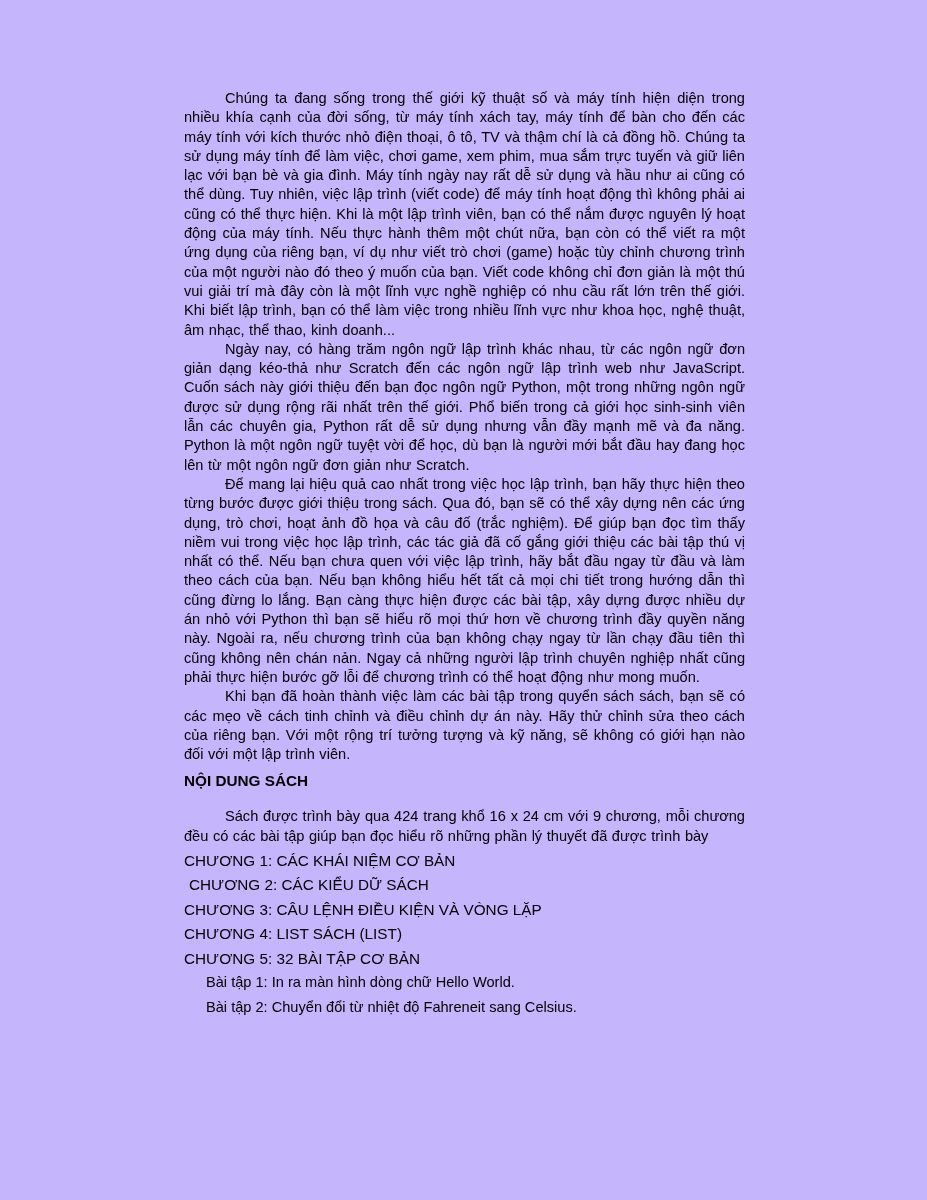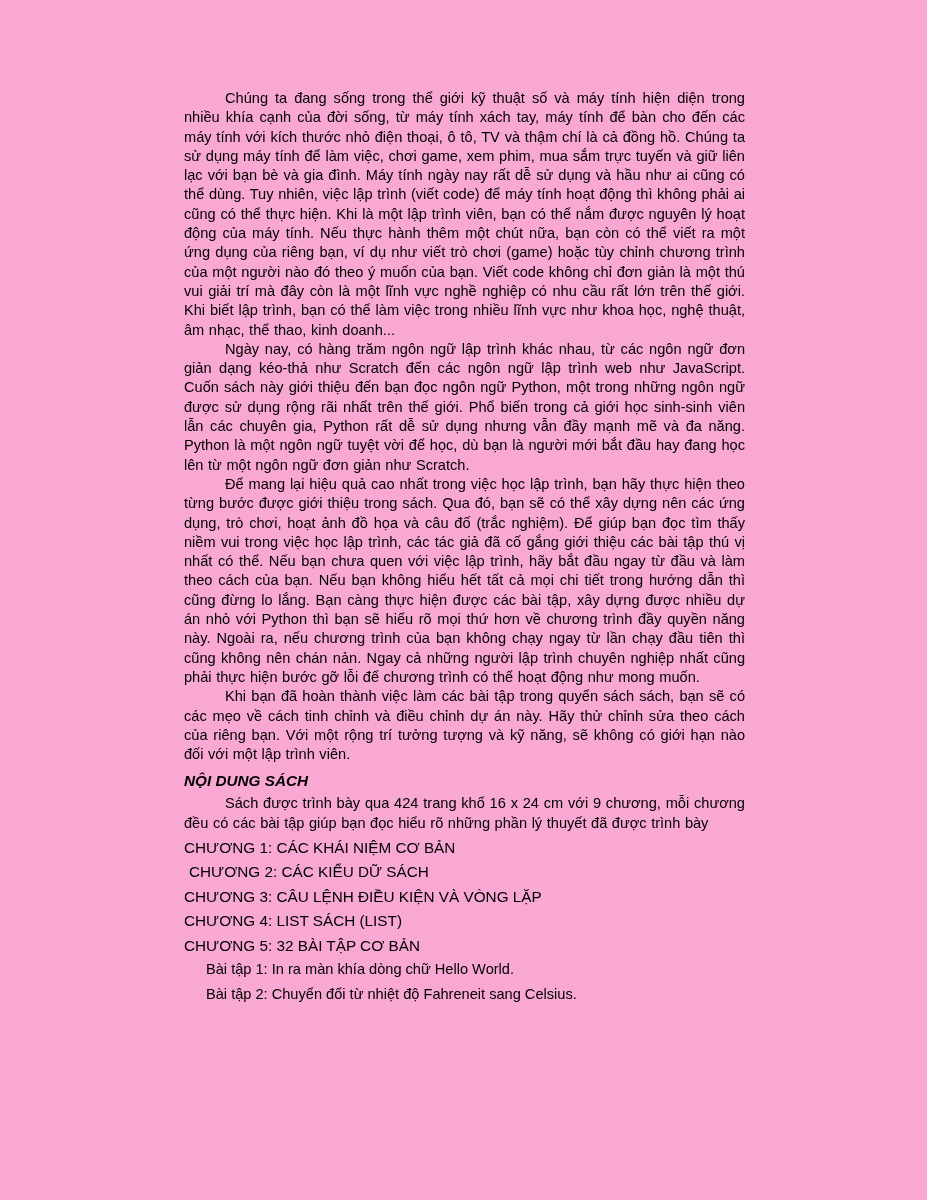--- a/index.html
+++ b/index.html
@@ -4,21 +4,21 @@
 <style>
   html, body {
     margin: 0;
     padding: 0;
     background: #ffffff;
   }
   .page {
     position: relative;
     width: 927px;
     height: 1200px;
-    background: #f9a8d4;
+    background: #c4b5fd;
     overflow: hidden;
     font-family: "Liberation Sans", "DejaVu Sans", sans-serif;
     color: #000000;
   }
   .content {
     position: absolute;
     left: 184px;
     top: 89px;
     width: 561px;
   }
@@ -28,39 +28,38 @@
     line-height: 19.3px;
     text-align: justify;
     text-indent: 41px;
     word-spacing: 0.5px;
   }
   h2.section-heading {
     margin: 6px 0 0 0;
     font-size: 15.3px;
     font-weight: bold;
     line-height: 21px;
-    font-style: italic;
   }
   h2.chapter-heading {
     margin: 5px 0 0 0;
     font-size: 15.3px;
     font-weight: normal;
     line-height: 19.5px;
   }
   h2.chapter-heading.indent-sm {
     padding-left: 5px;
   }
   p.exercise-line {
     margin: 5px 0 0 0;
     padding-left: 22px;
     font-size: 14.6px;
     line-height: 19.3px;
   }
   p.summary-para {
-    margin: 3px 0 0 0;
+    margin: 16px 0 0 0;
     font-size: 14.6px;
     line-height: 19.3px;
     text-align: justify;
     text-indent: 41px;
     word-spacing: 0.5px;
   }
 </style>
 </head>
 <body>
 
@@ -82,18 +81,18 @@
     <h2 class="chapter-heading">CHƯƠNG 1: CÁC KHÁI NIỆM CƠ BẢN</h2>
 
     <h2 class="chapter-heading indent-sm">CHƯƠNG 2: CÁC KIỂU DỮ SÁCH</h2>
 
     <h2 class="chapter-heading">CHƯƠNG 3: CÂU LỆNH ĐIỀU KIỆN VÀ VÒNG LẶP</h2>
 
     <h2 class="chapter-heading">CHƯƠNG 4: LIST SÁCH (LIST)</h2>
 
     <h2 class="chapter-heading">CHƯƠNG 5: 32 BÀI TẬP CƠ BẢN</h2>
 
-    <p class="exercise-line">Bài tập 1: In ra màn khía dòng chữ Hello World.</p>
+    <p class="exercise-line">Bài tập 1: In ra màn hình dòng chữ Hello World.</p>
 
     <p class="exercise-line">Bài tập 2: Chuyển đổi từ nhiệt độ Fahreneit sang Celsius.</p>
 
   </div>
 </div>
 
 </body></html>

